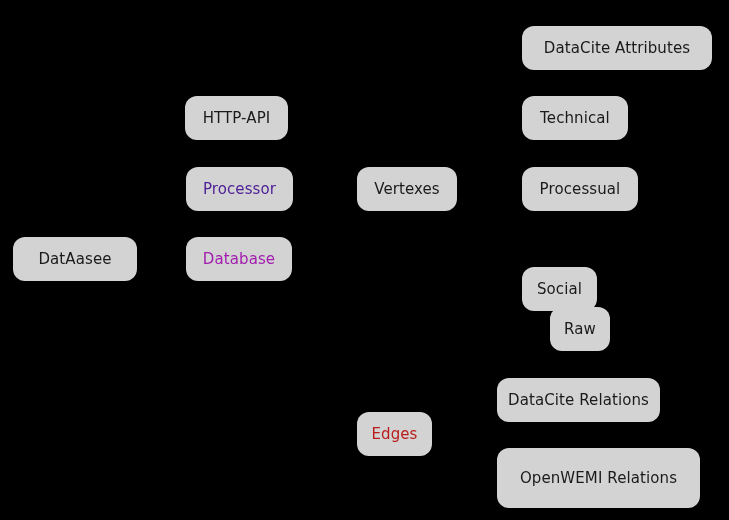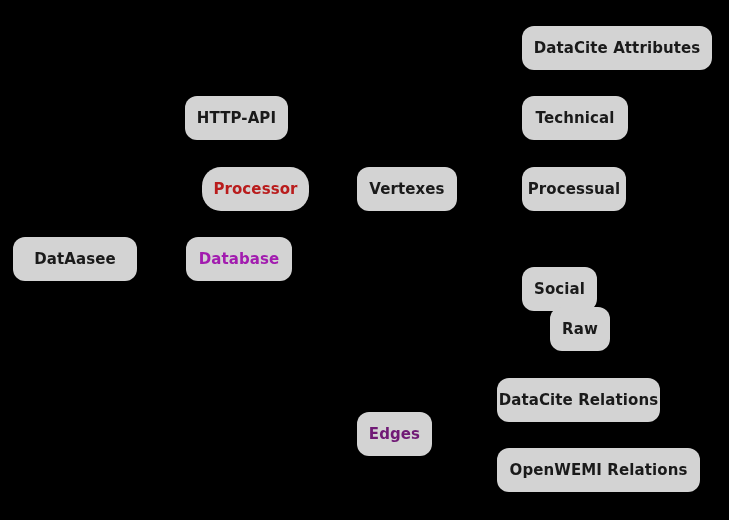--- a/index.html
+++ b/index.html
@@ -22,21 +22,21 @@
     position: absolute;
     box-sizing: border-box;
     display: flex;
     align-items: center;
     justify-content: center;
     background: #d3d3d3;
     color: #1a1a1a;
     border-radius: 12px;
     font-family: "DejaVu Sans", sans-serif;
     font-size: 15px;
-    font-weight: 700;
+    font-weight: 400;
     letter-spacing: 0.1px;
     line-height: 1;
     white-space: nowrap;
     user-select: none;
   }
   .graph-edge-layer {
     position: absolute;
     left: 0;
     top: 0;
     width: 729px;
@@ -46,23 +46,23 @@
 </style>
 </head>
 <body>
 
 <div id="diagram-canvas" style="width: 729px; height: 520px; background: rgb(0, 0, 0);">
   <svg class="graph-edge-layer" viewBox="0 0 729 520" aria-hidden="true"></svg>
 
 <div class="graph-node" style="left: 522px; top: 26px; width: 190px; height: 44px; background: rgb(211, 211, 211); color: rgb(26, 26, 26); border-radius: 12px;">DataCite Attributes</div>
     <div class="graph-node" style="left: 185px; top: 96px; width: 103px; height: 44px; background: rgb(211, 211, 211); color: rgb(26, 26, 26); border-radius: 12px;">HTTP-API</div>
     <div class="graph-node" style="left: 522px; top: 96px; width: 106px; height: 44px; background: rgb(211, 211, 211); color: rgb(26, 26, 26); border-radius: 12px;">Technical</div>
-    <div class="graph-node" style="left: 202px; top: 167px; width: 107px; height: 44px; background: rgb(211, 211, 211); color: #b91c1c; border-radius: 19px;">Processor</div>
+    <div class="graph-node" style="left: 186px; top: 167px; width: 107px; height: 44px; background: rgb(211, 211, 211); color: #4c1d95; border-radius: 12px;">Processor</div>
     <div class="graph-node" style="left: 357px; top: 167px; width: 100px; height: 44px; background: rgb(211, 211, 211); color: rgb(26, 26, 26); border-radius: 12px;">Vertexes</div>
-    <div class="graph-node" style="left: 522px; top: 167px; width: 104px; height: 44px; background: rgb(211, 211, 211); color: rgb(26, 26, 26); border-radius: 12px;">Processual</div>
+    <div class="graph-node" style="left: 522px; top: 167px; width: 116px; height: 44px; background: rgb(211, 211, 211); color: rgb(26, 26, 26); border-radius: 12px;">Processual</div>
     <div class="graph-node" style="left: 13px; top: 237px; width: 124px; height: 44px; background: rgb(211, 211, 211); color: rgb(26, 26, 26); border-radius: 12px;">DatAasee</div>
     <div class="graph-node" style="left: 186px; top: 237px; width: 106px; height: 44px; background: rgb(211, 211, 211); color: #a21caf; border-radius: 12px;">Database</div>
     <div class="graph-node" style="left: 522px; top: 237px; width: 75px; height: 44px; background: rgb(211, 211, 211); color: rgb(26, 26, 26); border-radius: 12px; margin-top: 30px;">Social</div>
     <div class="graph-node" style="left: 550px; top: 307px; width: 60px; height: 44px; background: rgb(211, 211, 211); color: rgb(26, 26, 26); border-radius: 12px;">Raw</div>
     <div class="graph-node" style="left: 497px; top: 378px; width: 163px; height: 44px; background: rgb(211, 211, 211); color: rgb(26, 26, 26); border-radius: 12px;">DataCite Relations</div>
-    <div class="graph-node" style="left: 357px; top: 412px; width: 75px; height: 44px; background: rgb(211, 211, 211); color: #701a75; border-radius: 12px;">Edges</div>
-    <div class="graph-node" style="left: 497px; top: 448px; width: 203px; height: 44px; background: rgb(211, 211, 211); color: rgb(26, 26, 26); border-radius: 12px;">OpenWEMI Relations</div>
+    <div class="graph-node" style="left: 357px; top: 412px; width: 75px; height: 44px; background: rgb(211, 211, 211); color: #b91c1c; border-radius: 12px;">Edges</div>
+    <div class="graph-node" style="left: 497px; top: 448px; width: 203px; height: 60px; background: rgb(211, 211, 211); color: rgb(26, 26, 26); border-radius: 12px;">OpenWEMI Relations</div>
   </div>
 
 </body></html>

